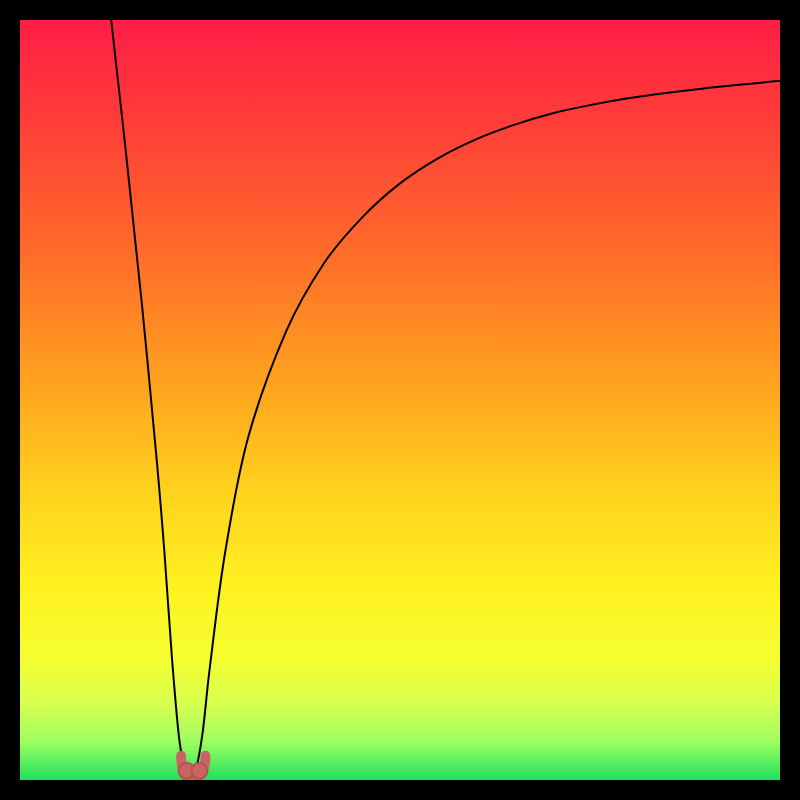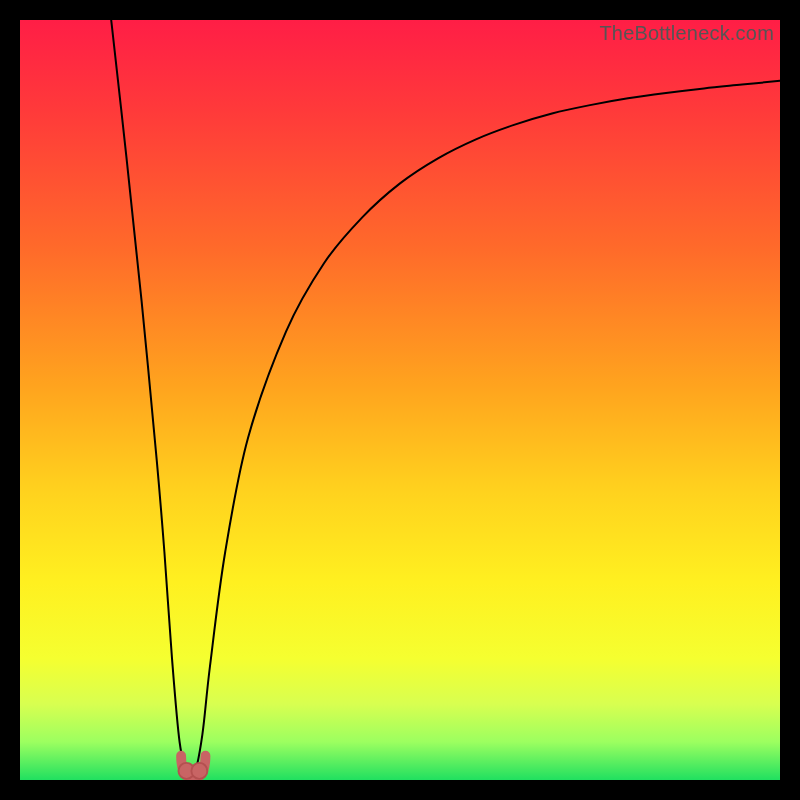--- a/index.html
+++ b/index.html
@@ -81,15 +81,14 @@
       <path id="curve-path" fill="none" stroke-width="0.35" stroke-linecap="round" stroke-linejoin="round" vector-effect="non-scaling-stroke" d="M 12 0 C 12.333333333333334 3, 13.333333333333336 11.833333333333332, 14.000000000000002 18 C 14.666666666666668 24.166666666666668, 15.333333333333334 30.333333333333332, 16 37 C 16.666666666666668 43.666666666666664, 17.5 52.5, 18 58 C 18.5 63.5, 18.666666666666668 65.66666666666667, 19 70 C 19.333333333333332 74.33333333333333, 19.666666666666668 79.83333333333333, 20 84 C 20.333333333333332 88.16666666666667, 20.666666666666668 92.5, 21 95 C 21.333333333333332 97.5, 21.666666666666668 98.33333333333333, 22 99 C 22.333333333333332 99.66666666666667, 22.666666666666668 99.83333333333333, 23 99 C 23.333333333333332 98.16666666666667, 23.666666666666668 96.33333333333333, 24 94 C 24.333333333333332 91.66666666666667, 24.5 89, 25 85 C 25.5 81, 26.166666666666668 75, 27 70 C 27.833333333333332 65, 28.666666666666668 59.833333333333336, 30 55 C 31.333333333333332 50.166666666666664, 33.333333333333336 44.833333333333336, 35 41 C 36.666666666666664 37.166666666666664, 38.333333333333336 34.5, 40 32 C 41.666666666666664 29.5, 43.333333333333336 27.75, 45 26 C 46.666666666666664 24.25, 48.33333333333333 22.8, 50 21.5 C 51.66666666666667 20.2, 53.33333333333334 19.166666666666668, 55.00000000000001 18.200000000000003 C 56.66666666666667 17.233333333333338, 58.333333333333336 16.433333333333337, 60 15.700000000000003 C 61.666666666666664 14.966666666666669, 63.333333333333336 14.366666666666665, 65 13.799999999999997 C 66.66666666666667 13.233333333333329, 68.33333333333333 12.733333333333329, 70 12.299999999999997 C 71.66666666666667 11.866666666666665, 73.33333333333333 11.533333333333337, 75 11.200000000000003 C 76.66666666666667 10.866666666666669, 78.33333333333333 10.566666666666665, 80 10.299999999999997 C 81.66666666666667 10.03333333333333, 83.33333333333333 9.816666666666661, 85 9.599999999999994 C 86.66666666666667 9.383333333333328, 88.33333333333333 9.183333333333332, 90 9 C 91.66666666666667 8.816666666666668, 93.33333333333333 8.666666666666666, 95 8.5 C 96.66666666666667 8.333333333333334, 99.16666666666667 8.083333333333334, 100 8" stroke="#000000" style="stroke-width: 2px;"></path>
       <path id="valley-path" fill="none" stroke-width="1.3" stroke-linecap="round" stroke-linejoin="round" d="M 21.2 96.8
               C 21.2 99.4, 22.16 99.7, 22.8 99.7
               C 23.44 99.7, 24.400000000000002 99.4, 24.400000000000002 96.8" stroke="#c86464"></path>
       <g id="markers">
           <circle cx="21.9" cy="98.8" r="1.05" fill="#c86464" stroke="#b45050" stroke-width="0.25"></circle>
           <circle cx="23.6" cy="98.8" r="1.05" fill="#c86464" stroke="#b45050" stroke-width="0.25"></circle>
         </g>
     </svg>
 
-    <div class="watermark">TheBottleneck.com</div>
   </div>
 </div>
 
 </body></html>

